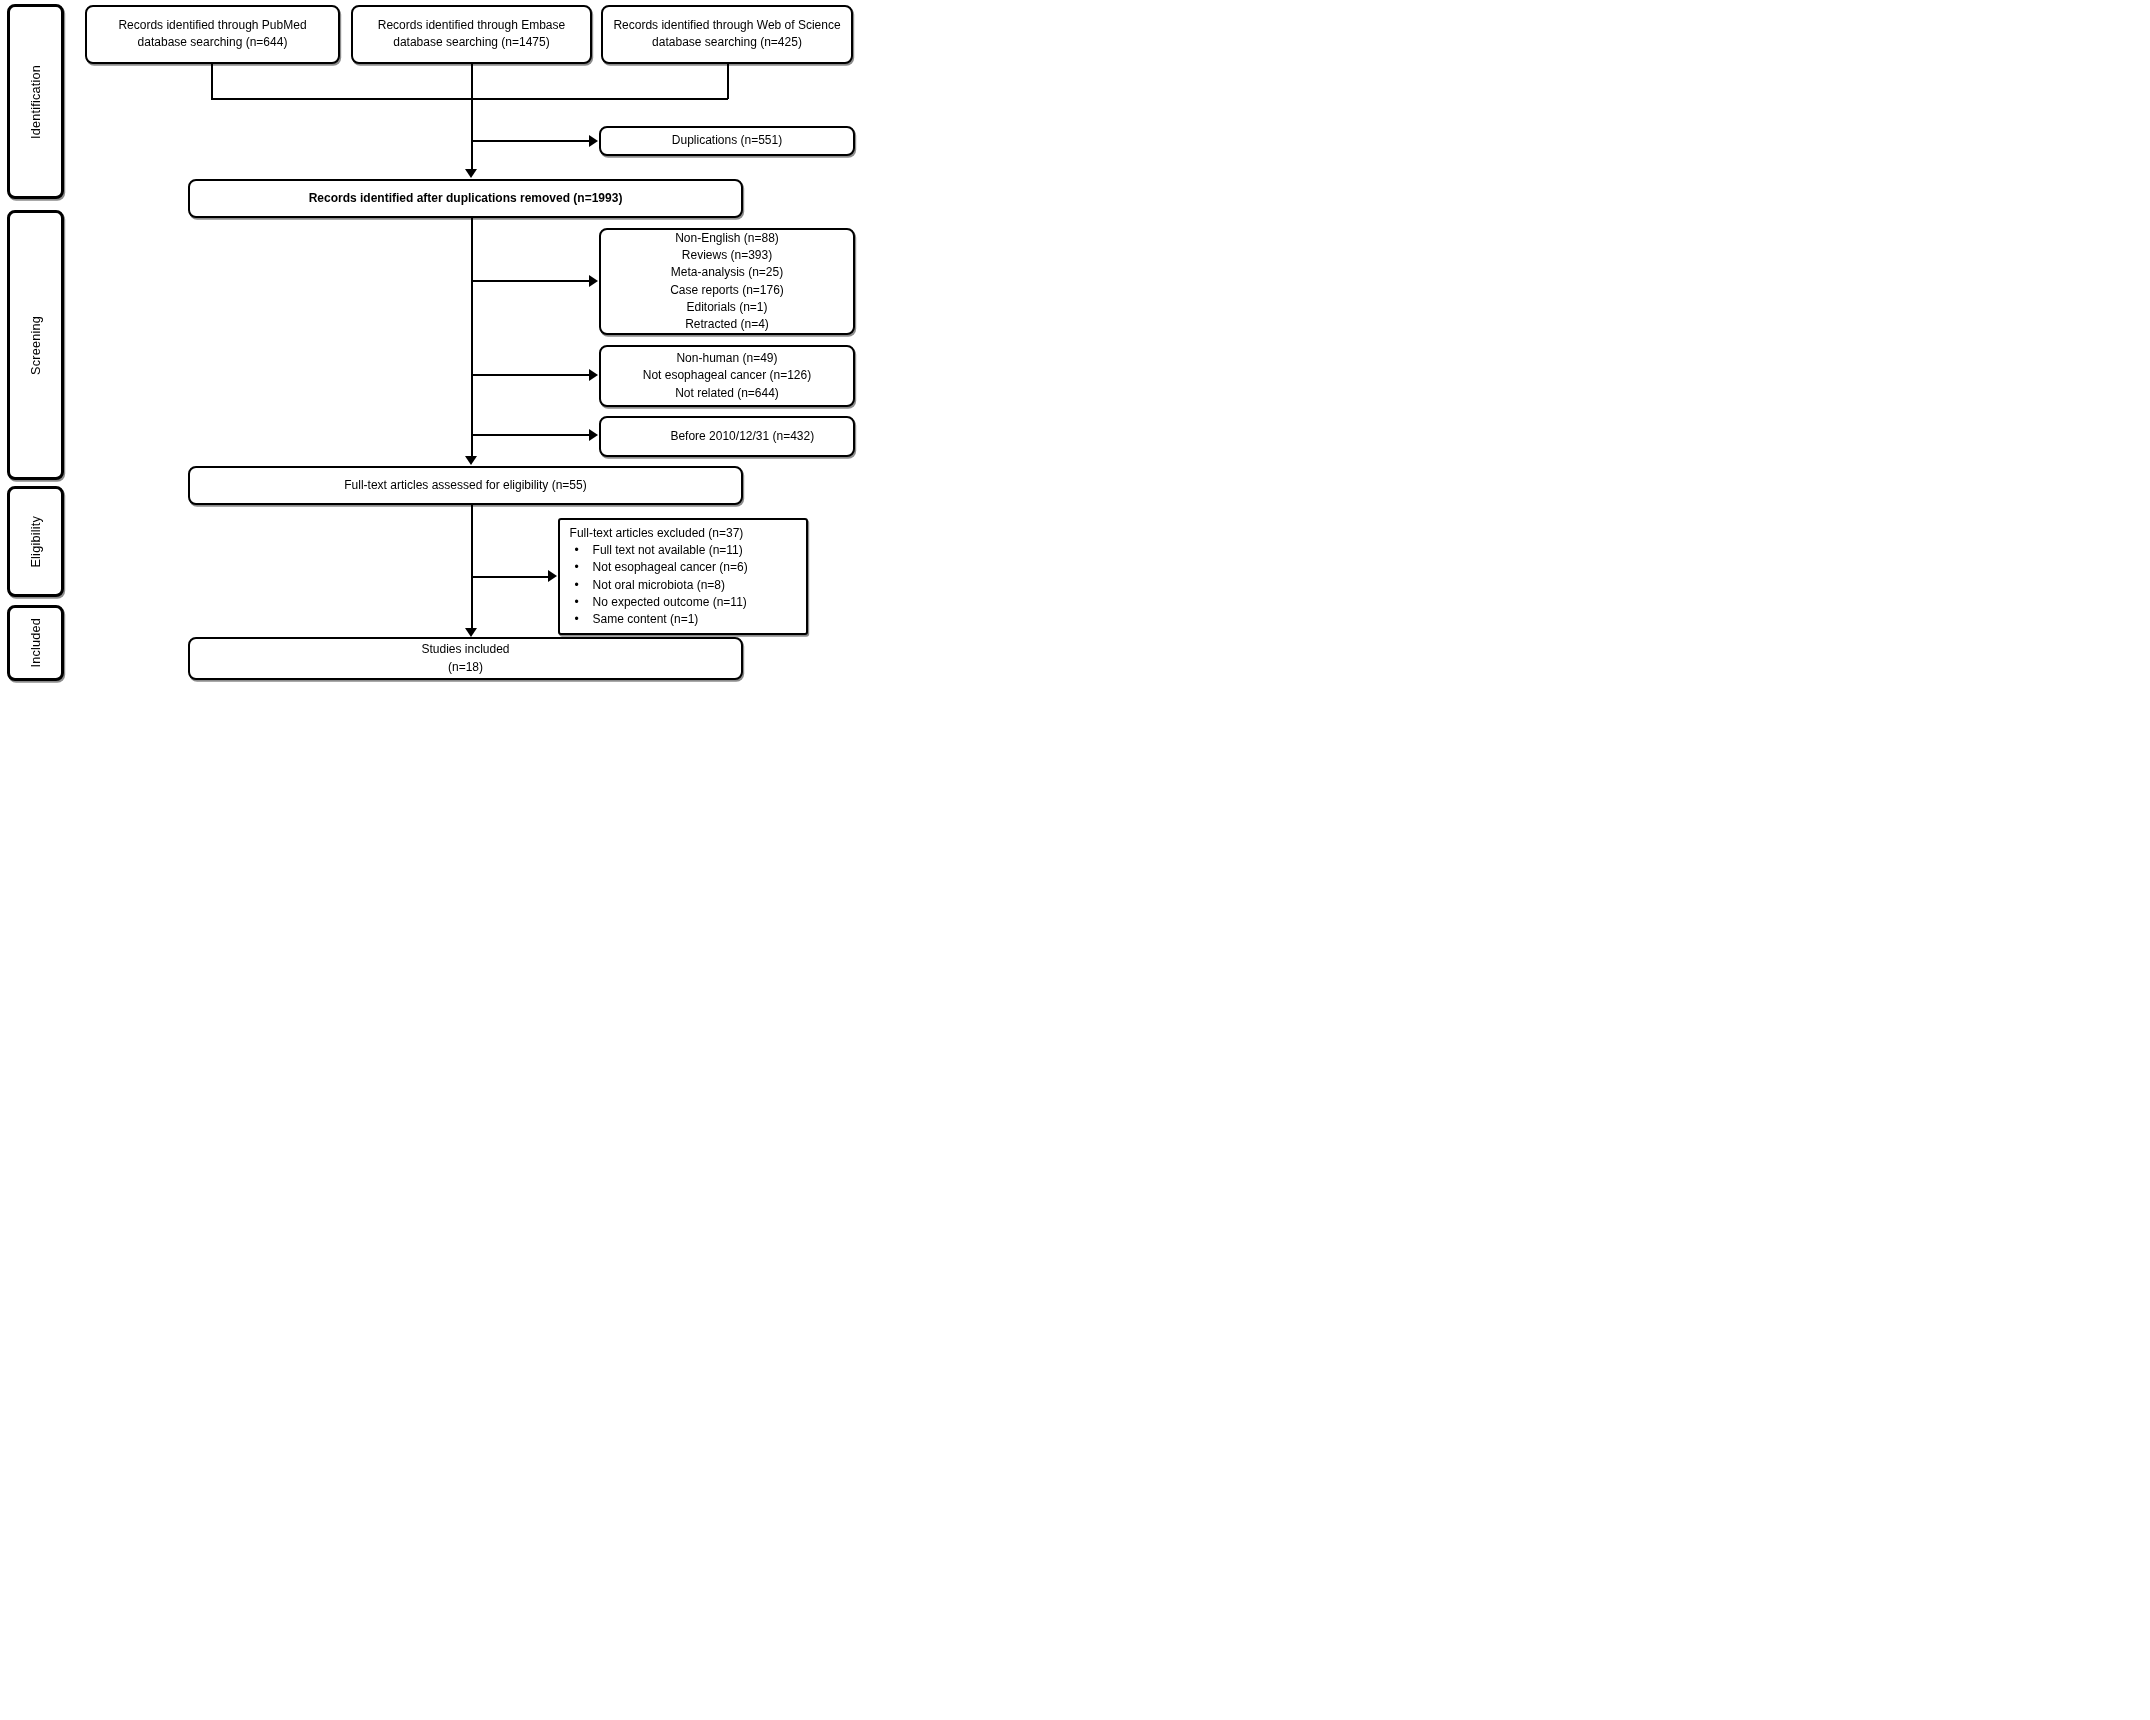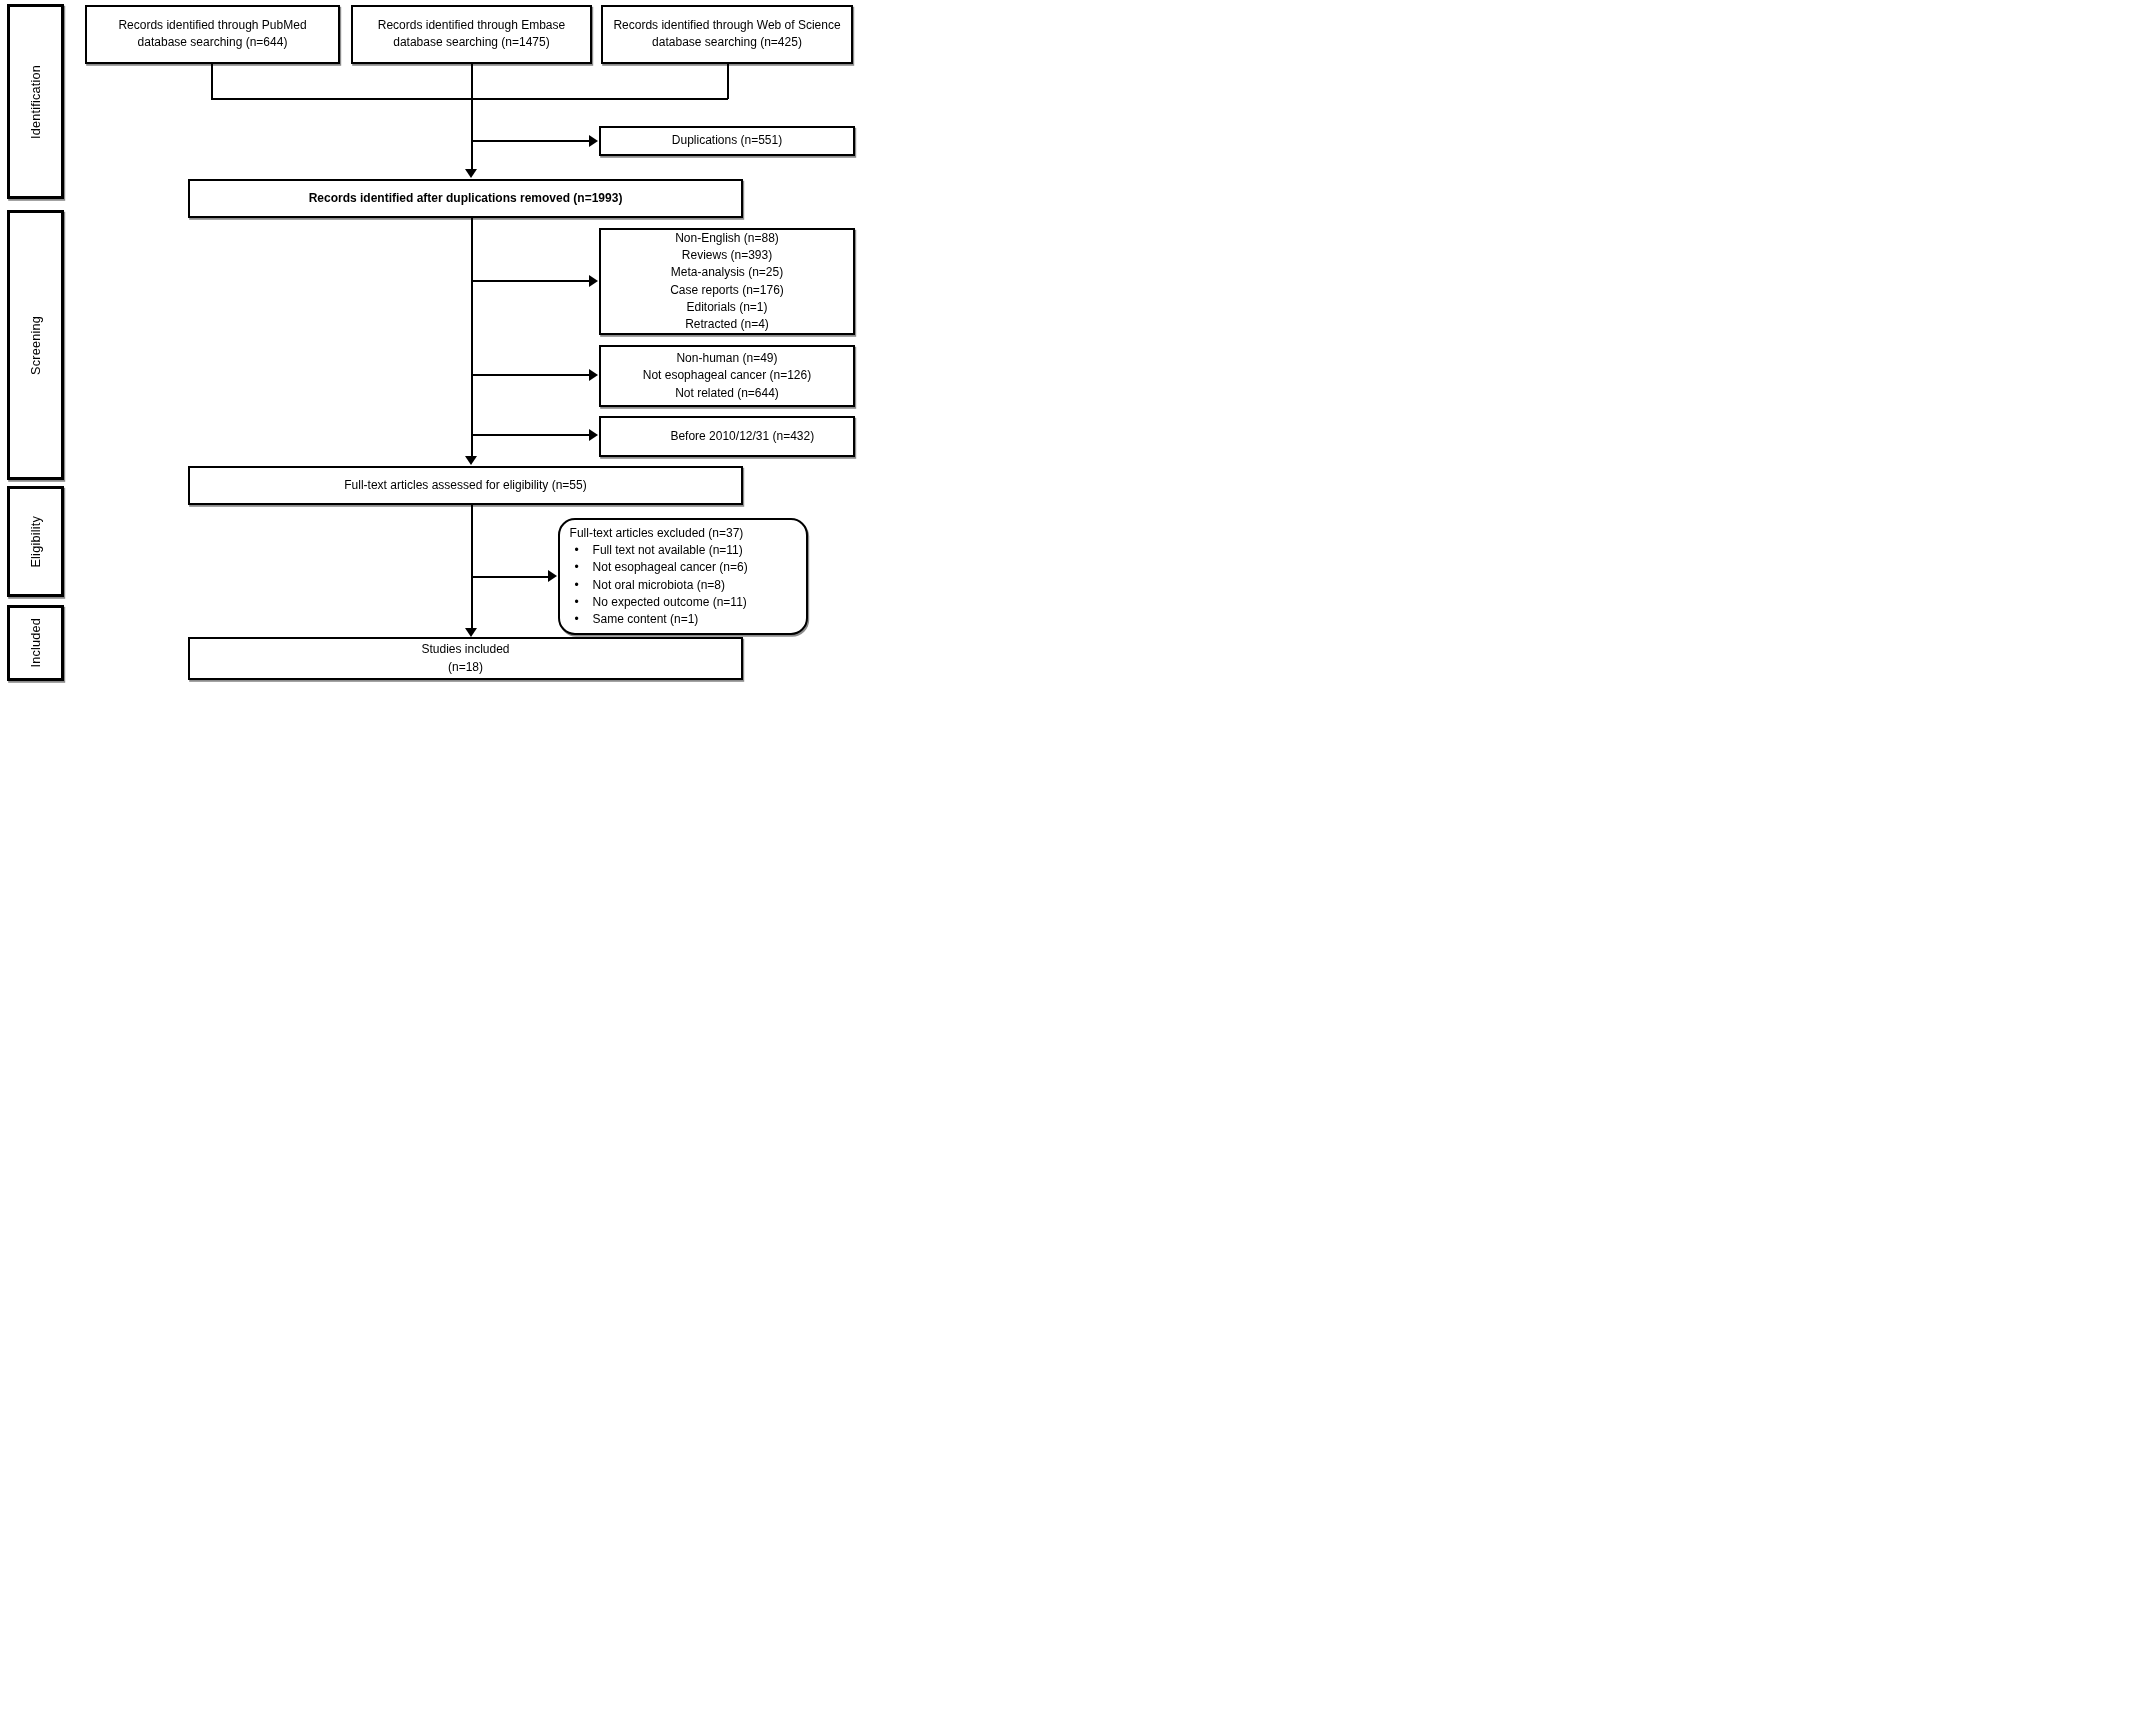--- a/index.html
+++ b/index.html
@@ -14,21 +14,21 @@
     width: 861px;
     height: 688px;
     background: #ffffff;
     overflow: hidden;
   }
   .box {
     position: absolute;
     box-sizing: border-box;
     background: #ffffff;
     border: 2.4px solid #000000;
-    border-radius: 0;
+    border-radius: 8px;
     box-shadow: 1.2px 1.8px 0 rgba(0,0,0,0.45);
     display: flex;
     align-items: center;
     justify-content: center;
     text-align: center;
     font-size: 12px;
     line-height: 1.42;
     padding: 2.4px 8.4px;
   }
   .stage {
@@ -61,21 +61,21 @@
     width: 0; height: 0;
     border-top: 6px solid transparent;
     border-bottom: 6px solid transparent;
     border-left: 9.7px solid #000000;
   }
   .excluded {
     flex-direction: column;
     align-items: flex-start;
     justify-content: center;
     text-align: left;
-    border-radius: 17px;
+    border-radius: 3px;
     padding: 4.8px 6px;
   }
   .excluded .title { padding-left: 3.6px; }
   .bullet-item { display: flex; align-items: baseline; }
   .bullet-item::before {
     content: "\2022";
     flex: none;
     width: 26.6px;
     padding-left: 8.4px;
     box-sizing: border-box;

